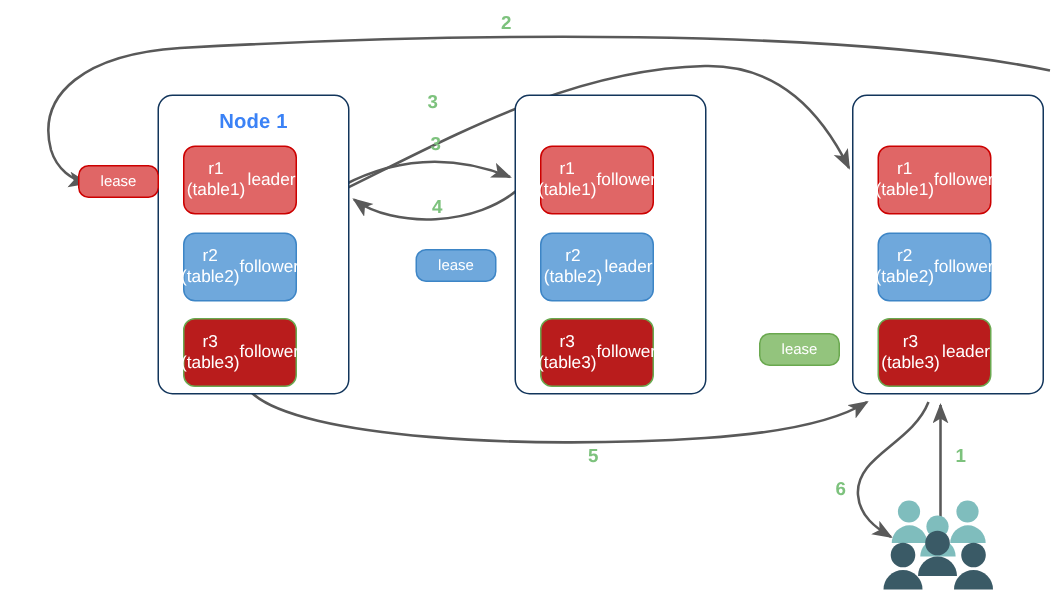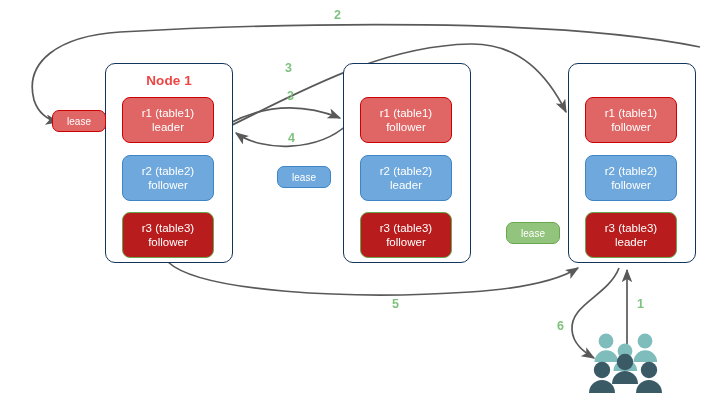--- a/index.html
+++ b/index.html
@@ -19,32 +19,32 @@
     border-radius:10px;
     z-index:2;
   }
   .node-title{
     position:absolute;
     left:0;right:0;
     top:9px;
     text-align:center;
     font-size:13.5px;
     font-weight:bold;
-    color:#ef4444;
+    color:#3b82f6;
     letter-spacing:.1px;
   }
   .replica{
     position:absolute;
     left:16px;
-    width:92px;
+    width:76px;
     height:46px;
     box-sizing:border-box;
     border-radius:8px;
     display:flex;
-    flex-direction:column;
+    flex-direction:row;
     align-items:center;
     justify-content:center;
     color:#ffffff;
     font-size:11.5px;
     line-height:14px;
     text-align:center;
   }
   .replica .l1,.replica .l2{display:block;}
   .rep-red{background:#E06666;border:1.4px solid #CC0000;}
   .rep-blue{background:#6FA8DC;border:1.4px solid #3D85C6;}

